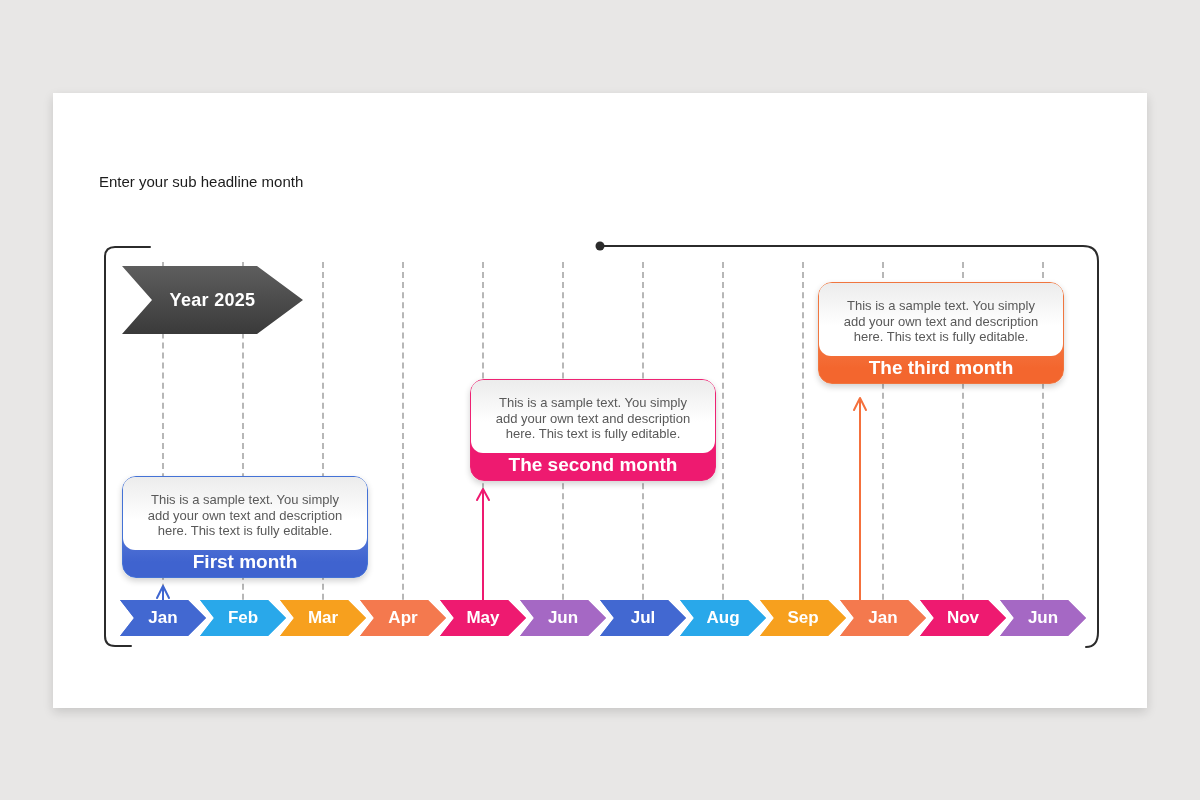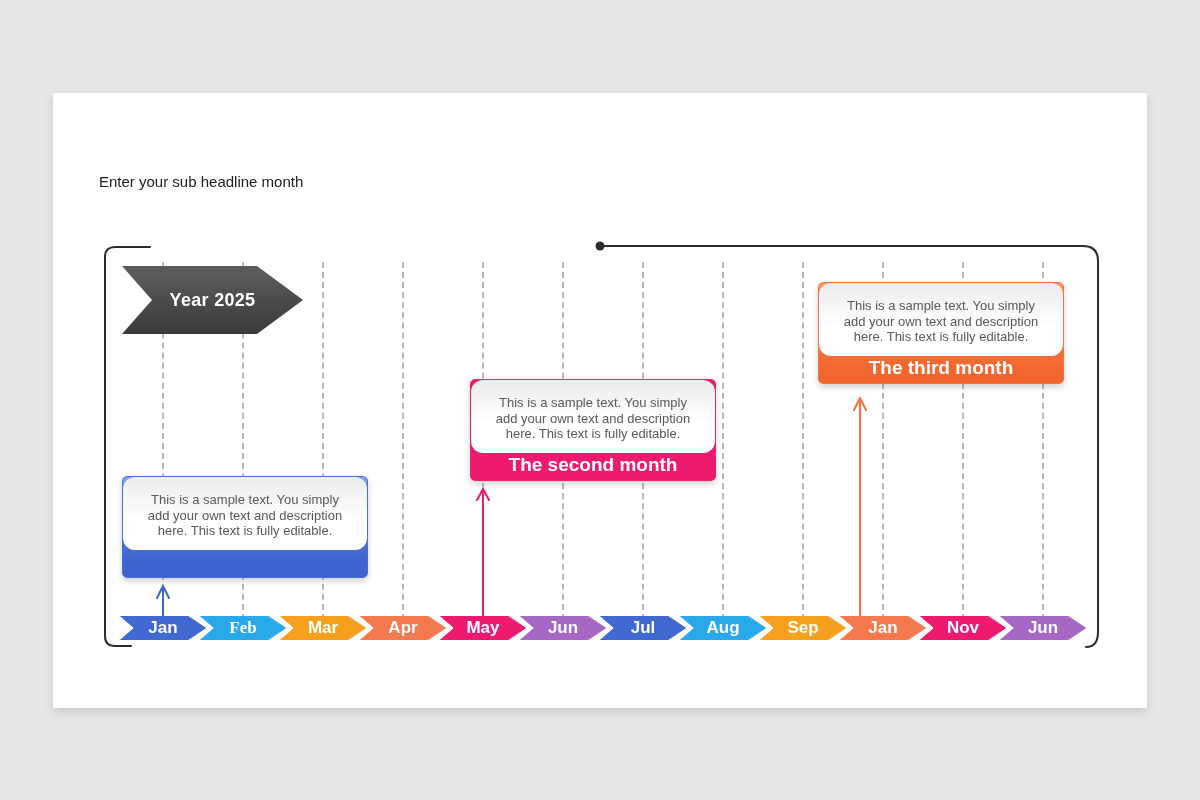--- a/index.html
+++ b/index.html
@@ -17,33 +17,33 @@
 
   .dashed-line { position:absolute; top:262px; height:368px; width:0;
                  border-left:2px dashed #b7b7b7; z-index:1; }
 
   .year-badge { position:absolute; left:122px; top:218px; width:181px; height:68px;
                 background:linear-gradient(180deg,#5e5e5e 0%,#3a3a3a 100%);
                 clip-path:polygon(0 0, 135px 0, 100% 50%, 135px 100%, 0 100%, 30px 50%);
                 display:flex; align-items:center; justify-content:center; z-index:4;margin-top:48px; }
   .year-badge span { color:#fff; font-size:18px; font-weight:bold; letter-spacing:.3px; }
 
-  .card { position:absolute; width:246px; height:102px; border-radius:5px;
+  .card { position:absolute; width:246px; height:102px; border-radius:14px;
           z-index:4; box-shadow:0 3px 6px rgba(0,0,0,.18); }
   .card-body { position:absolute; left:0; top:0; width:100%; height:73px;
                border-radius:12px;
                background:linear-gradient(180deg,#ececec 0%,#ffffff 58%);
                display:flex; align-items:center; justify-content:center;
                padding:6px 16px 2px 16px; }
   .card-body p { font-size:13px; line-height:15.5px; color:#595959; text-align:center; }
   .card-label { position:absolute; left:0; bottom:4px; width:100%; text-align:center;
                 color:#ffffff; font-size:19px; font-weight:bold; }
 
   .timeline { position:absolute; left:0; top:0; z-index:4; }
-  .chevron { position:absolute; top:616px; width:86px; height:24px;
+  .chevron { position:absolute; top:600px; width:86px; height:36px;
              clip-path:polygon(0 0, 68px 0, 100% 50%, 68px 100%, 0 100%, 14px 50%);
              display:flex; align-items:center; justify-content:center; }
   .chevron span { color:#fff; font-size:17px; font-weight:bold; }
 </style>
 </head>
 <body>
 
 <div class="page">
   <div class="slide"></div>
 
@@ -85,40 +85,41 @@
 
   <div class="year-badge">
     <span>Year 2025</span>
   </div>
 
   <div id="cards-layer">
       <div class="card" style="left: 122px; top: 476px; border: 1.5px solid rgb(68, 114, 214); background: linear-gradient(rgb(132, 160, 233) 0%, rgb(63, 99, 207) 85%);">
         <div class="card-body">
           <p>This is a sample text. You simply add your own text and description here. This text is fully editable.</p>
         </div>
+        <div class="card-label">First month</div>
       </div>
       <div class="card" style="left: 470px; top: 379px; border: 1.5px solid rgb(238, 34, 115); background: linear-gradient(rgb(238, 26, 112) 0%, rgb(238, 26, 112) 85%);">
         <div class="card-body">
           <p>This is a sample text. You simply add your own text and description here. This text is fully editable.</p>
         </div>
         <div class="card-label">The second month</div>
       </div>
       <div class="card" style="left: 818px; top: 282px; border: 1.5px solid rgb(240, 118, 63); background: linear-gradient(rgb(247, 156, 111) 0%, rgb(243, 102, 46) 85%);">
         <div class="card-body">
           <p>This is a sample text. You simply add your own text and description here. This text is fully editable.</p>
         </div>
         <div class="card-label">The third month</div>
       </div>
     </div>
 
   <div class="timeline" id="timeline">
       <div class="chevron" style="left: 120px; background: linear-gradient(rgb(66, 104, 209) 0%, rgb(66, 104, 209) 100%) rgb(66, 104, 209);">
         <span>Jan</span>
       </div>
-      <div class="chevron" style="left: 200px; background: linear-gradient(rgb(41, 168, 234) 0%, rgb(41, 168, 234) 100%) rgb(41, 168, 234); font-family: Liberation Serif, serif;">
+      <div class="chevron" style="left: 200px; background: linear-gradient(rgb(41, 168, 234) 0%, rgb(41, 168, 234) 100%) rgb(41, 168, 234);">
         <span>Feb</span>
       </div>
       <div class="chevron" style="left: 280px; background: linear-gradient(rgb(247, 160, 30) 0%, rgb(247, 160, 30) 100%) rgb(247, 160, 30);">
         <span>Mar</span>
       </div>
       <div class="chevron" style="left: 360px; background: linear-gradient(rgb(244, 121, 78) 0%, rgb(244, 121, 78) 100%) rgb(244, 121, 78);">
         <span>Apr</span>
       </div>
       <div class="chevron" style="left: 440px; background: linear-gradient(rgb(238, 26, 112) 0%, rgb(238, 26, 112) 100%) rgb(238, 26, 112);">
         <span>May</span>

